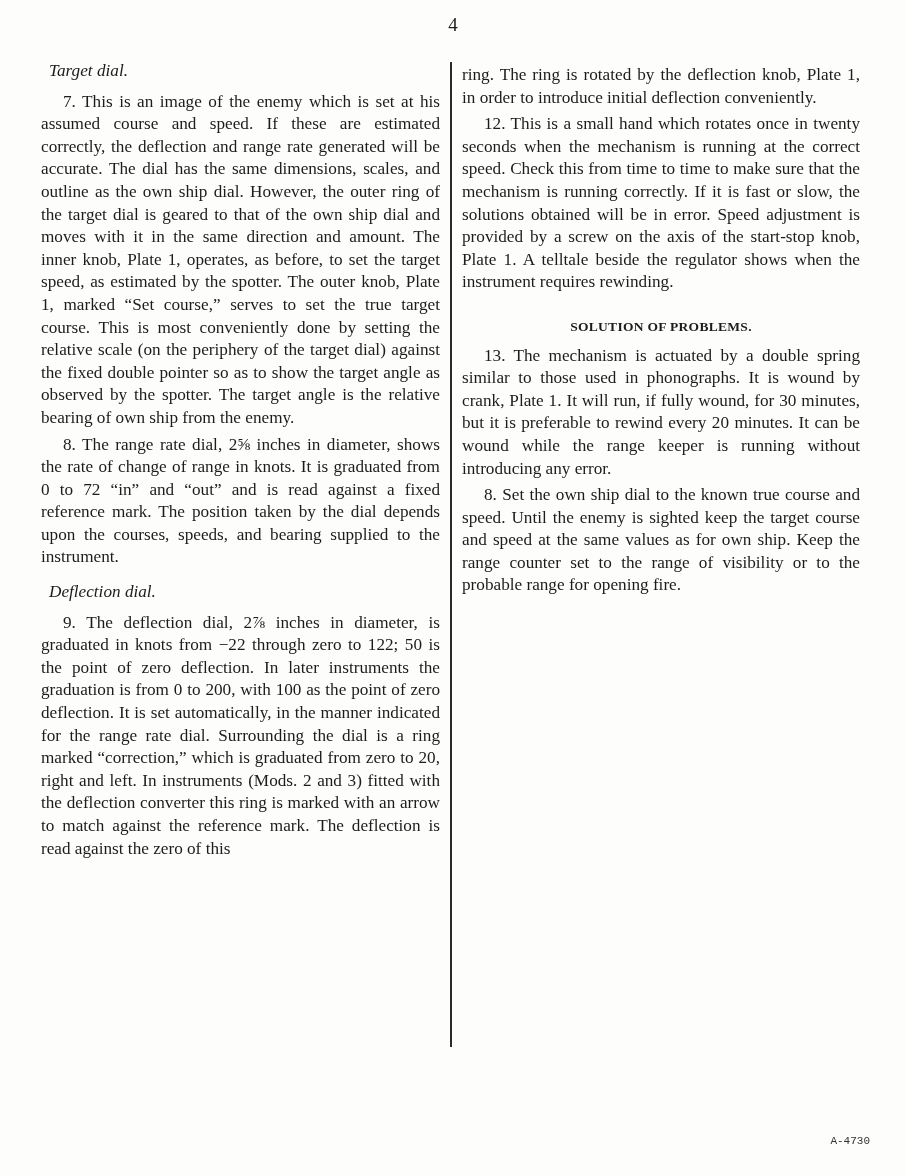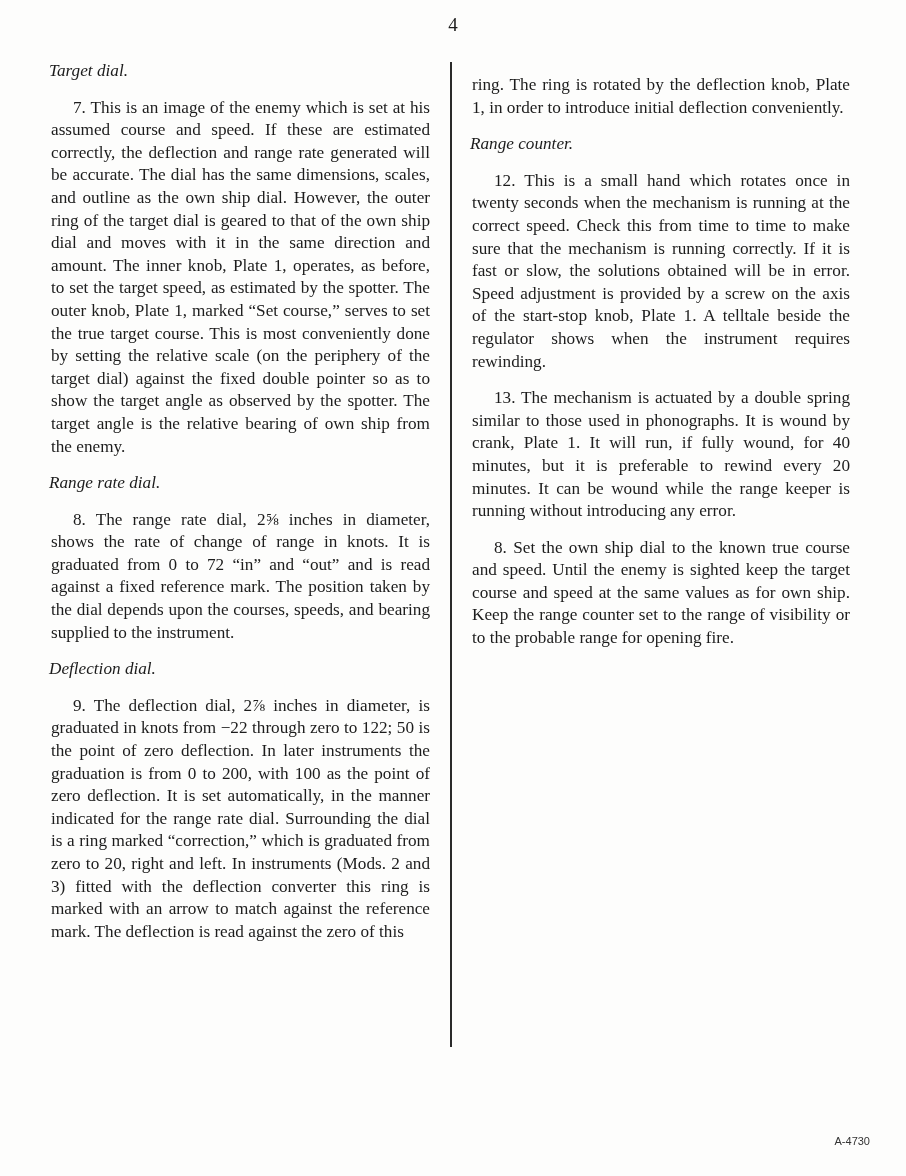--- a/index.html
+++ b/index.html
@@ -57,67 +57,66 @@
       background: #2a2a2a;
     }
     .heading {
       font-style: italic;
       text-align: left;
       margin: 12px;
     }
     .heading-gap-before { margin-top: 8px; }
     .heading-gap-after { margin-bottom: 8px; }
     .para {
-      margin: 14px;
+      margin: 4px;
       text-indent: 22px;
       text-align: justify;
     }
     .para.noindent { text-indent: 0; }
     .section-title {
       text-align: center;
       font-weight: bold;
       font-size: 13.5px;
       letter-spacing: 0.3px;
       margin: 22px 0 6px 0;
     }
     .footer-code {
       position: absolute;
       right: 36px;
       top: 1135px;
-      font-family: Liberation Sans, sans-serif;
+      font-family: Liberation Mono, monospace;
       font-size: 11px;
       color: #333;
     }
   </style>
 </head>
 <body>
 
 <div class="page">
 
   <div class="page-number">4</div>
 
   <div class="col col-left">
     <p class="heading heading-gap-after" style="margin-top:2px;">Target dial.</p>
     <p class="para">7. This is an image of the enemy which is set at his assumed course and speed. If these are estimated correctly, the deflection and range rate generated will be accurate. The dial has the same dimensions, scales, and outline as the own ship dial. However, the outer ring of the target dial is geared to that of the own ship dial and moves with it in the same direction and amount. The inner knob, Plate 1, operates, as before, to set the target speed, as estimated by the spotter. The outer knob, Plate 1, marked “Set course,” serves to set the true target course. This is most conveniently done by setting the relative scale (on the periphery of the target dial) against the fixed double pointer so as to show the target angle as observed by the spotter. The target angle is the relative bearing of own ship from the enemy.</p>
 
-    <p class="heading heading-gap-after">Range rate dial.</p>
     <p class="para">8. The range rate dial, 2⅝ inches in diameter, shows the rate of change of range in knots. It is graduated from 0 to 72 “in” and “out” and is read against a fixed reference mark. The position taken by the dial depends upon the courses, speeds, and bearing supplied to the instrument.</p>
 
     <p class="heading heading-gap-after">Deflection dial.</p>
     <p class="para">9. The deflection dial, 2⅞ inches in diameter, is graduated in knots from −22 through zero to 122; 50 is the point of zero deflection. In later instruments the graduation is from 0 to 200, with 100 as the point of zero deflection. It is set automatically, in the manner indicated for the range rate dial. Surrounding the dial is a ring marked “correction,” which is graduated from zero to 20, right and left. In instruments (Mods. 2 and 3) fitted with the deflection converter this ring is marked with an arrow to match against the reference mark. The deflection is read against the zero of this</p>
   </div>
 
   <div class="divider"></div>
 
   <div class="col col-right">
     <p class="para noindent">ring. The ring is rotated by the deflection knob, Plate 1, in order to introduce initial deflection conveniently.</p>
 
-    <p class="heading heading-gap-before heading-gap-after">Range counter.</p>
 
 
     <p class="para">12. This is a small hand which rotates once in twenty seconds when the mechanism is running at the correct speed. Check this from time to time to make sure that the mechanism is running correctly. If it is fast or slow, the solutions obtained will be in error. Speed adjustment is provided by a screw on the axis of the start-stop knob, Plate 1. A telltale beside the regulator shows when the instrument requires rewinding.</p>
 
-    <p class="para">13. The mechanism is actuated by a double spring similar to those used in phonographs. It is wound by crank, Plate 1. It will run, if fully wound, for 40 minutes, but it is preferable to rewind every 20 minutes. It can be wound while the range keeper is running without introducing any error.</p>
+    <p class="section-title">SOLUTION OF PROBLEMS.</p>
+    <p class="para">13. The mechanism is actuated by a double spring similar to those used in phonographs. It is wound by crank, Plate 1. It will run, if fully wound, for 30 minutes, but it is preferable to rewind every 20 minutes. It can be wound while the range keeper is running without introducing any error.</p>
     <p class="para">8. Set the own ship dial to the known true course and speed. Until the enemy is sighted keep the target course and speed at the same values as for own ship. Keep the range counter set to the range of visibility or to the probable range for opening fire.</p>
   </div>
 
   <div class="footer-code">A-4730</div>
 </div>
 
 </body></html>

